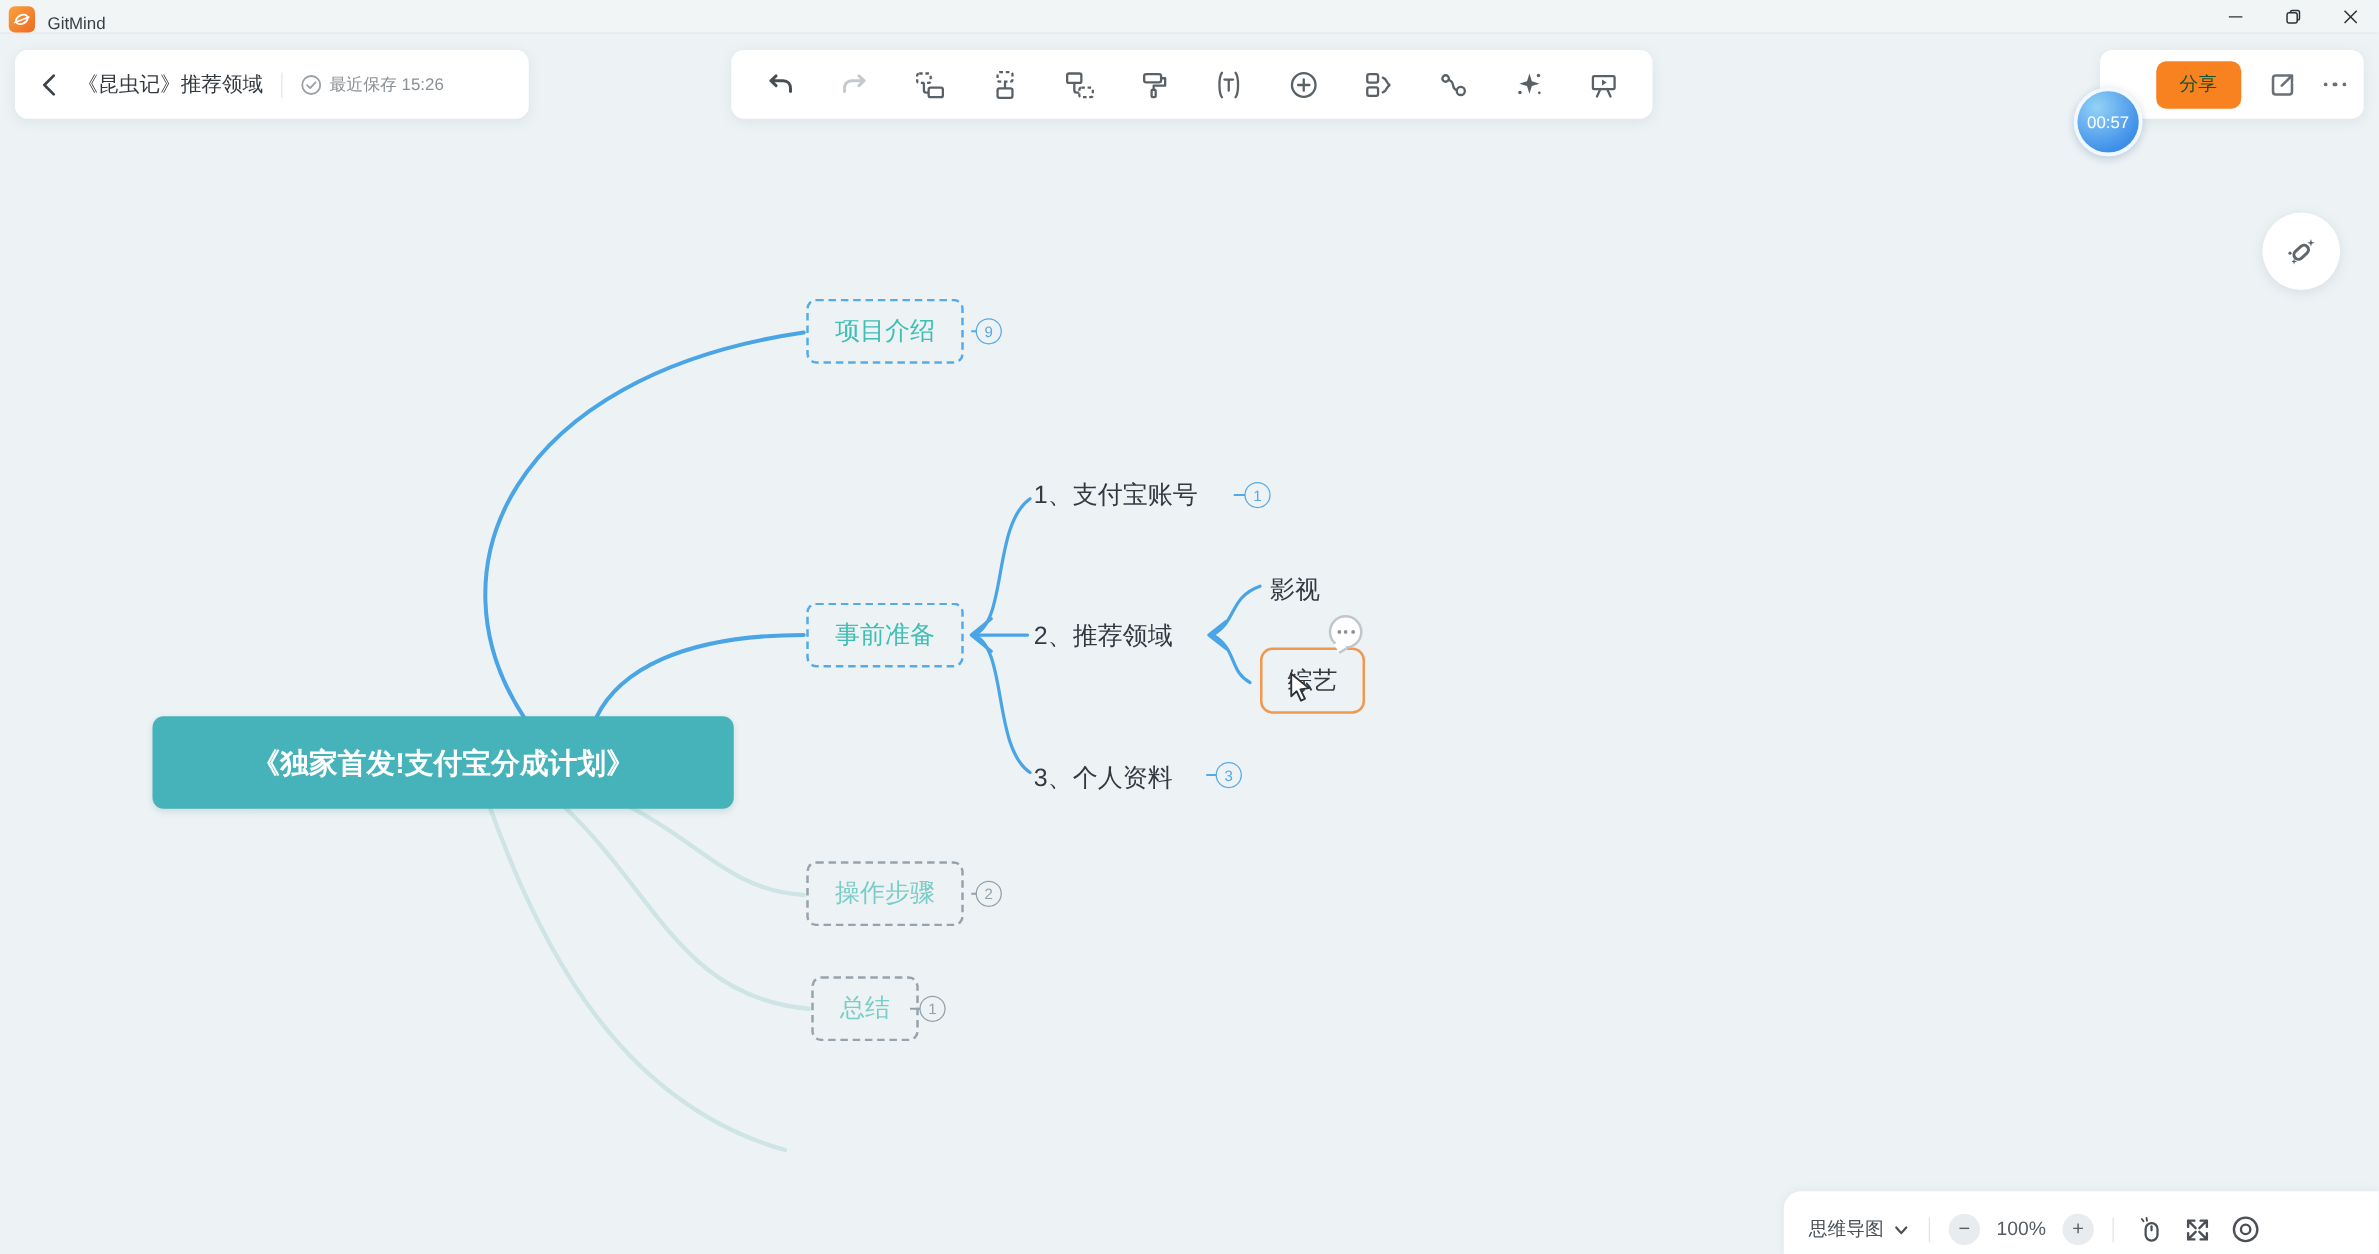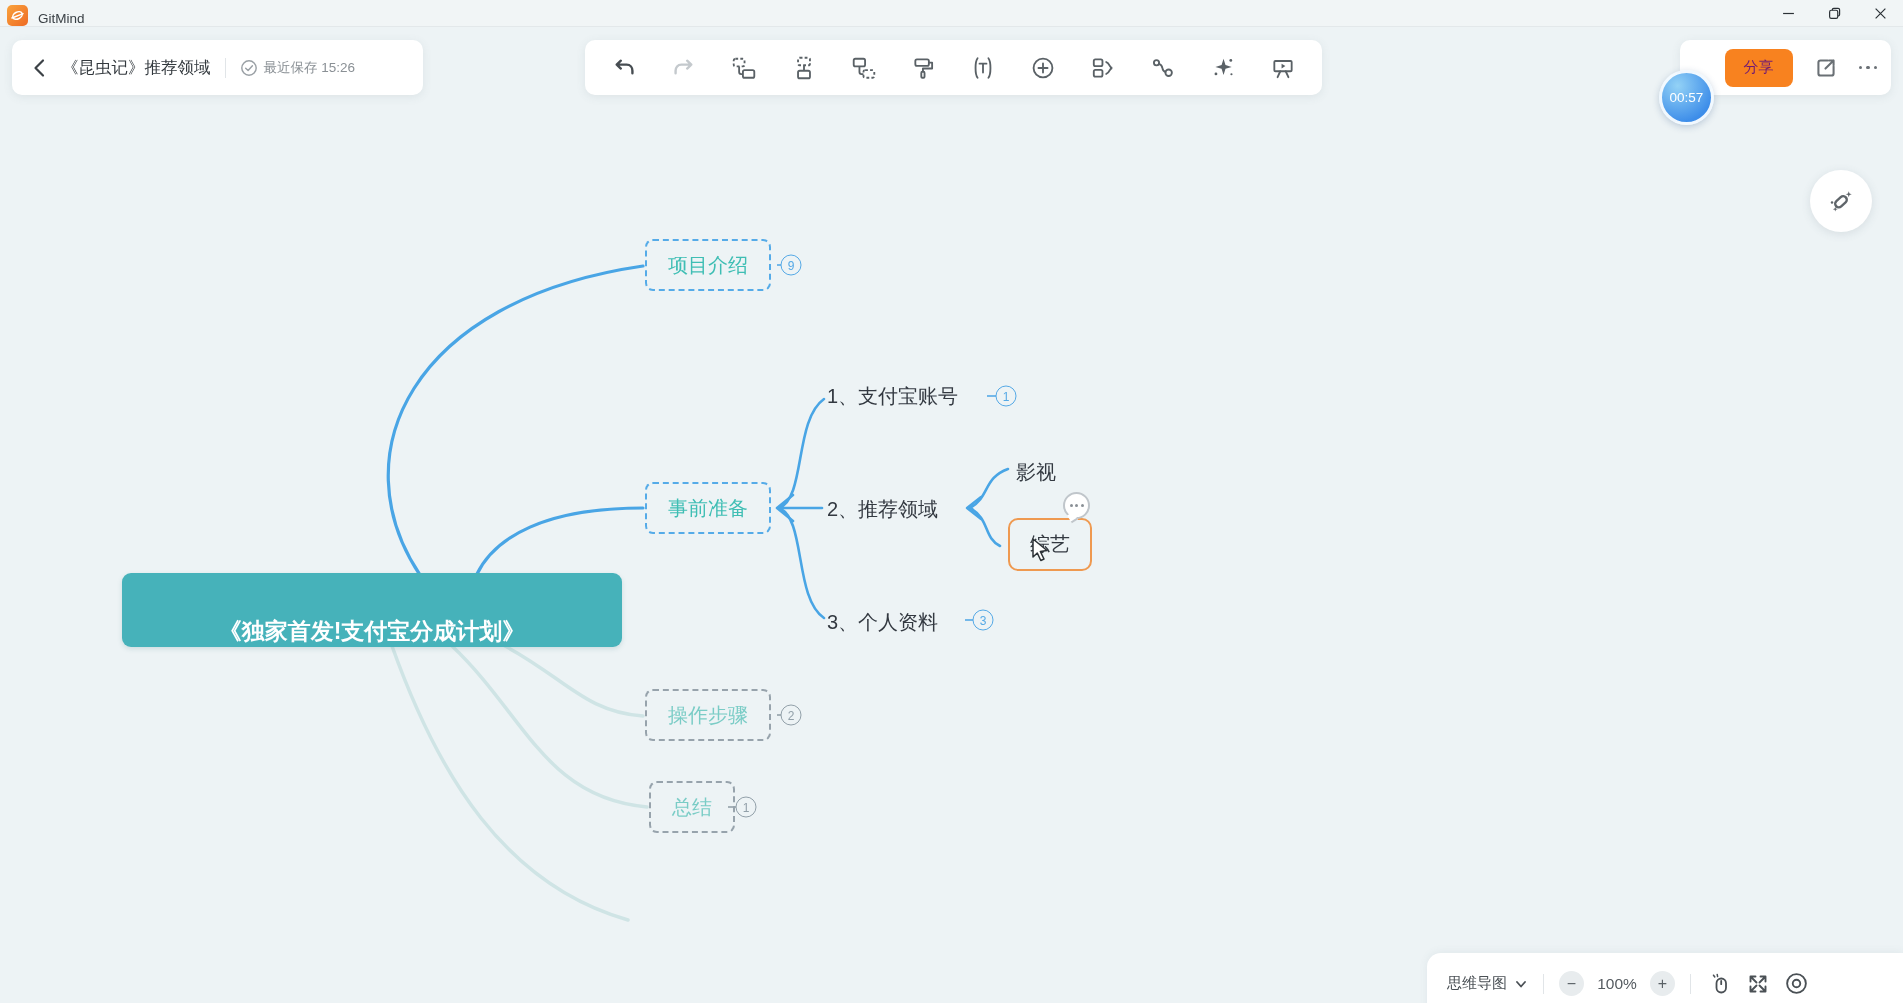--- a/index.html
+++ b/index.html
@@ -16,34 +16,34 @@
   .winbtn{width:46px;height:27px;display:flex;align-items:center;justify-content:center;cursor:pointer;}
   
   .panel{position:absolute;background:#fff;border-radius:10px;box-shadow:0 2px 10px rgba(80,100,110,.10);}
   .hdr-panel{left:12px;top:40px;width:411px;height:55px;display:flex;align-items:center;padding:0 18px;}
   .doc-title{font-size:16.5px;color:#33393e;font-weight:500;margin-left:14px;white-space:nowrap;}
   .hdr-div{width:1px;height:20px;background:#e1e5e8;margin:0 14px;}
   .save-status{font-size:13.5px;color:#8a9095;margin-left:6px;white-space:nowrap;}
   .toolbar{left:585px;top:40px;width:737px;height:55px;display:flex;align-items:center;justify-content:space-between;padding:0 22px;}
   .ibtn{width:34px;height:34px;border:none;background:transparent;display:flex;align-items:center;justify-content:center;cursor:pointer;border-radius:6px;}
   .share-panel{left:1680px;top:40px;width:211px;height:55px;display:flex;align-items:center;justify-content:flex-end;padding-right:14px;gap:20px;}
-  .share-btn{width:68px;height:38px;background:#f8821f;border:none;border-radius:8px;color:#701a75;font-size:15px;cursor:pointer;font-family:inherit;}
+  .share-btn{width:68px;height:38px;background:#f8821f;border:none;border-radius:8px;color:#14532d;font-size:15px;cursor:pointer;font-family:inherit;}
   .timer{position:absolute;left:1659px;top:70px;width:55px;height:55px;border-radius:50%;background:radial-gradient(circle at 32% 26%,#93d2f6,#3d8de9 75%);border:3px solid rgba(250,253,255,.95);box-shadow:0 2px 7px rgba(40,80,130,.25);display:flex;align-items:center;justify-content:center;color:#fff;font-size:13.5px;z-index:30;}
   .ai-float{position:absolute;left:1810px;top:170px;width:62px;height:62px;border-radius:50%;background:#fff;border:none;box-shadow:0 2px 10px rgba(80,100,110,.14);display:flex;align-items:center;justify-content:center;cursor:pointer;}
   
   .statusbar{position:absolute;left:1427px;top:953px;width:476px;height:61px;background:#fff;border-radius:14px 0 0 0;box-shadow:0 -1px 8px rgba(80,100,110,.08);display:flex;align-items:center;padding-left:20px;}
   .layout-select{display:flex;align-items:center;gap:7px;cursor:pointer;}
   .layout-label{font-size:15px;color:#4a5055;}
   .sb-div{width:1px;height:20px;background:#e1e5e8;margin:0 15px;}
   .zoombtn{width:25px;height:25px;border-radius:50%;background:#e8ecee;border:none;color:#5a6166;font-size:16px;line-height:1;display:flex;align-items:center;justify-content:center;cursor:pointer;font-family:inherit;}
   .zoom-level{font-size:15.5px;color:#555b60;margin:0 10px;min-width:46px;text-align:center;}
   .sb-icons{display:flex;align-items:center;gap:14px;margin-left:2px;}
   
   .links{position:absolute;left:0;top:0;pointer-events:none;}
-  .root-node{position:absolute;left:122px;top:573px;width:500px;height:74px;background:#46b2ba;border-radius:9px;display:flex;align-items:flex-end;justify-content:center;color:#fff;font-size:23px;font-weight:bold;box-shadow:0 2px 5px rgba(60,120,125,.18);cursor:pointer;}
+  .root-node{position:absolute;left:122px;top:573px;width:465px;height:74px;background:#46b2ba;border-radius:9px;display:flex;align-items:center;justify-content:center;color:#fff;font-size:23px;font-weight:bold;box-shadow:0 2px 5px rgba(60,120,125,.18);cursor:pointer;}
   .dash-node{position:absolute;border:2px dashed #55abe8;border-radius:8px;padding:14px 21px;font-size:20px;color:#3fbeb4;line-height:20px;white-space:nowrap;cursor:pointer;background:transparent;}
   .dash-node.dim{border-color:#97a3ac;color:#7accc6;}
   .txt-node{position:absolute;transform:translateY(-50%);font-size:20px;color:#333941;white-space:nowrap;cursor:pointer;}
   .sel-node{position:absolute;left:1008px;top:518px;width:84px;height:53px;border:2px solid #ef9950;border-radius:10px;display:flex;align-items:center;justify-content:center;font-size:20px;color:#333941;cursor:pointer;}
   .badge{position:absolute;width:21px;height:21px;border-radius:50%;border:1.5px solid #55a9e6;color:#55a9e6;font-size:12px;display:flex;align-items:center;justify-content:center;transform:translate(-50%,-50%);cursor:pointer;background:transparent;}
   .badge.dim{border-color:#92a0a9;color:#92a0a9;}
   .more-bubble{position:absolute;left:1063px;top:492px;width:27px;height:27px;background:#fff;border:2px solid #c0c6cb;border-radius:50%;display:flex;align-items:center;justify-content:center;gap:2.5px;cursor:pointer;z-index:5;}
   .more-bubble::after{content:"";position:absolute;left:3px;bottom:-4px;width:7px;height:7px;background:#fff;border-right:2px solid #c0c6cb;transform:rotate(58deg);}
   .dot{width:3px;height:3px;border-radius:50%;background:#8a9096;}
   .dot3{width:3.5px;height:3.5px;border-radius:50%;background:#6a7075;}

